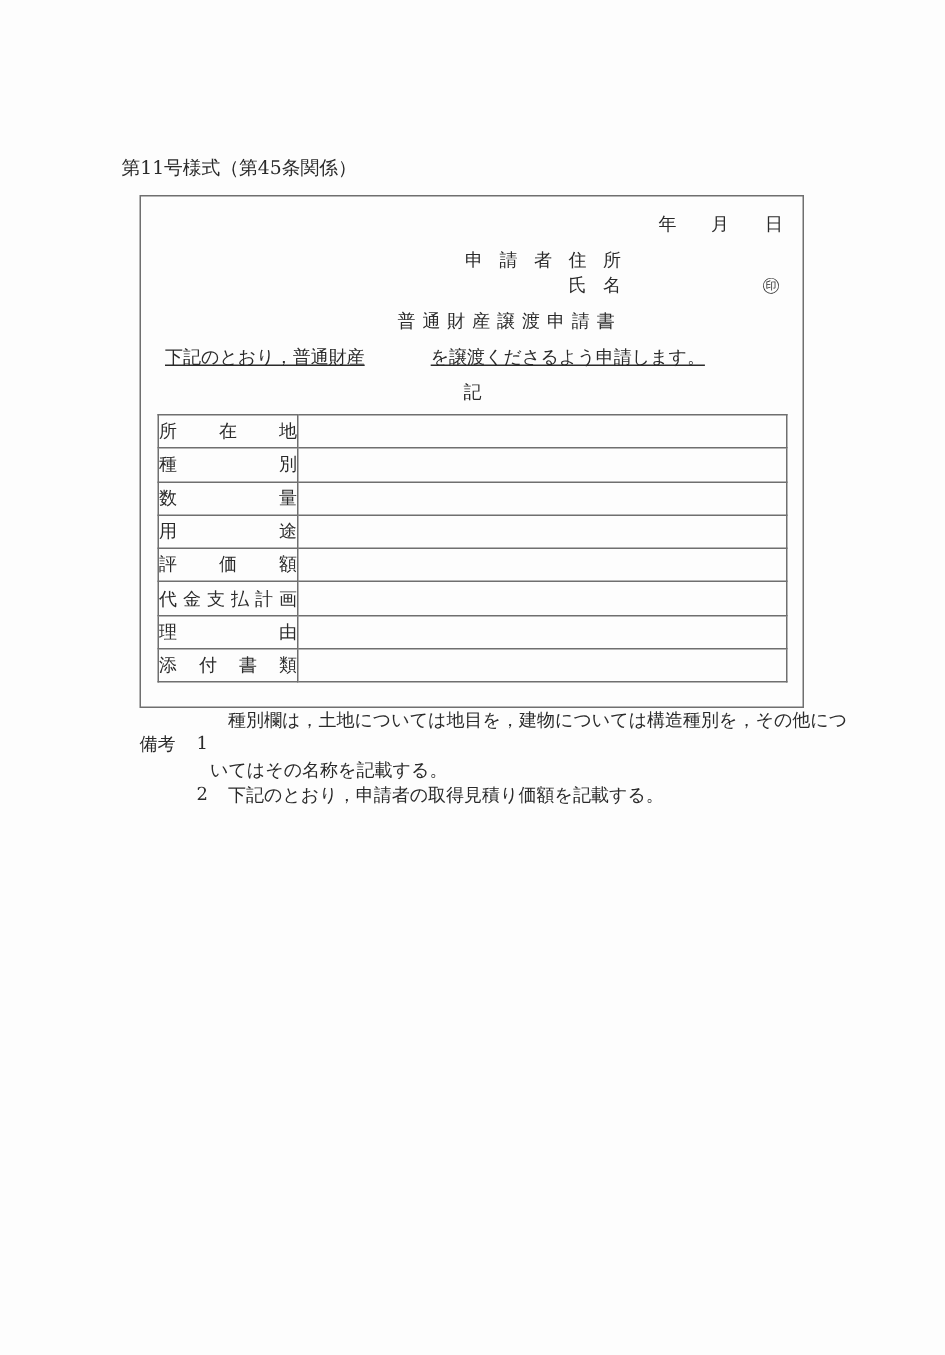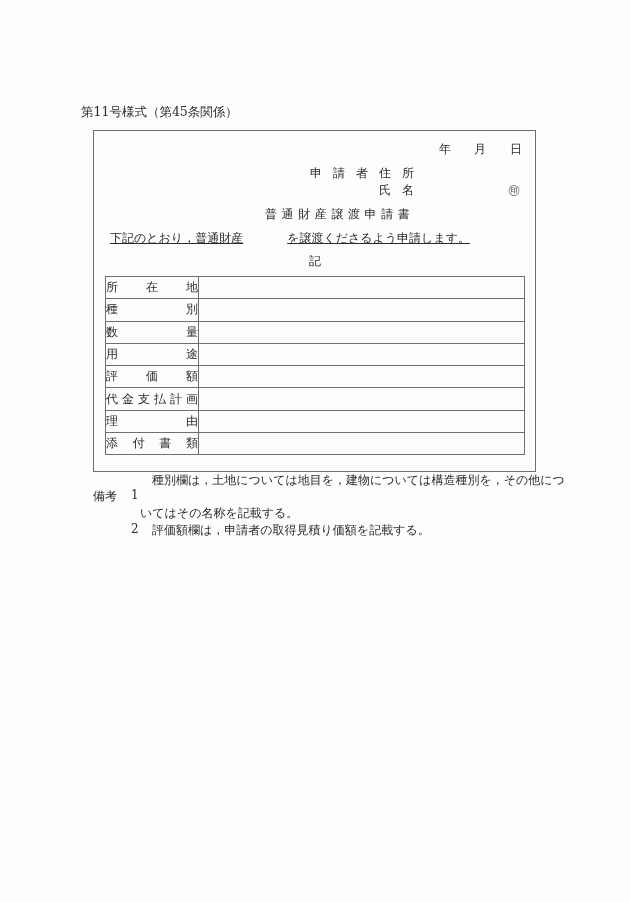--- a/index.html
+++ b/index.html
@@ -155,13 +155,13 @@
       <td class="value"></td>
     </tr>
   </tbody>
 </table>
 
 <div class="abs notes" style="left:93px; top:488px;">備考</div>
 <div class="abs notes" style="left:131px; top:488px;">1</div>
 <div class="abs notes" style="left:152px; top:472px;">種別欄は，土地については地目を，建物については構造種別を，その他につ</div>
 <div class="abs notes" style="left:140px; top:505px;">いてはその名称を記載する。</div>
 <div class="abs notes" style="left:131px; top:522px;">2</div>
-<div class="abs notes" style="left:152px; top:522px;">評価額欄は，申請者の取得見積り価額を記載する。</div>
+<div class="abs notes" style="left:152px; top:522px;">下記のとおり，申請者の取得見積り価額を記載する。</div>
 
 </body></html>

